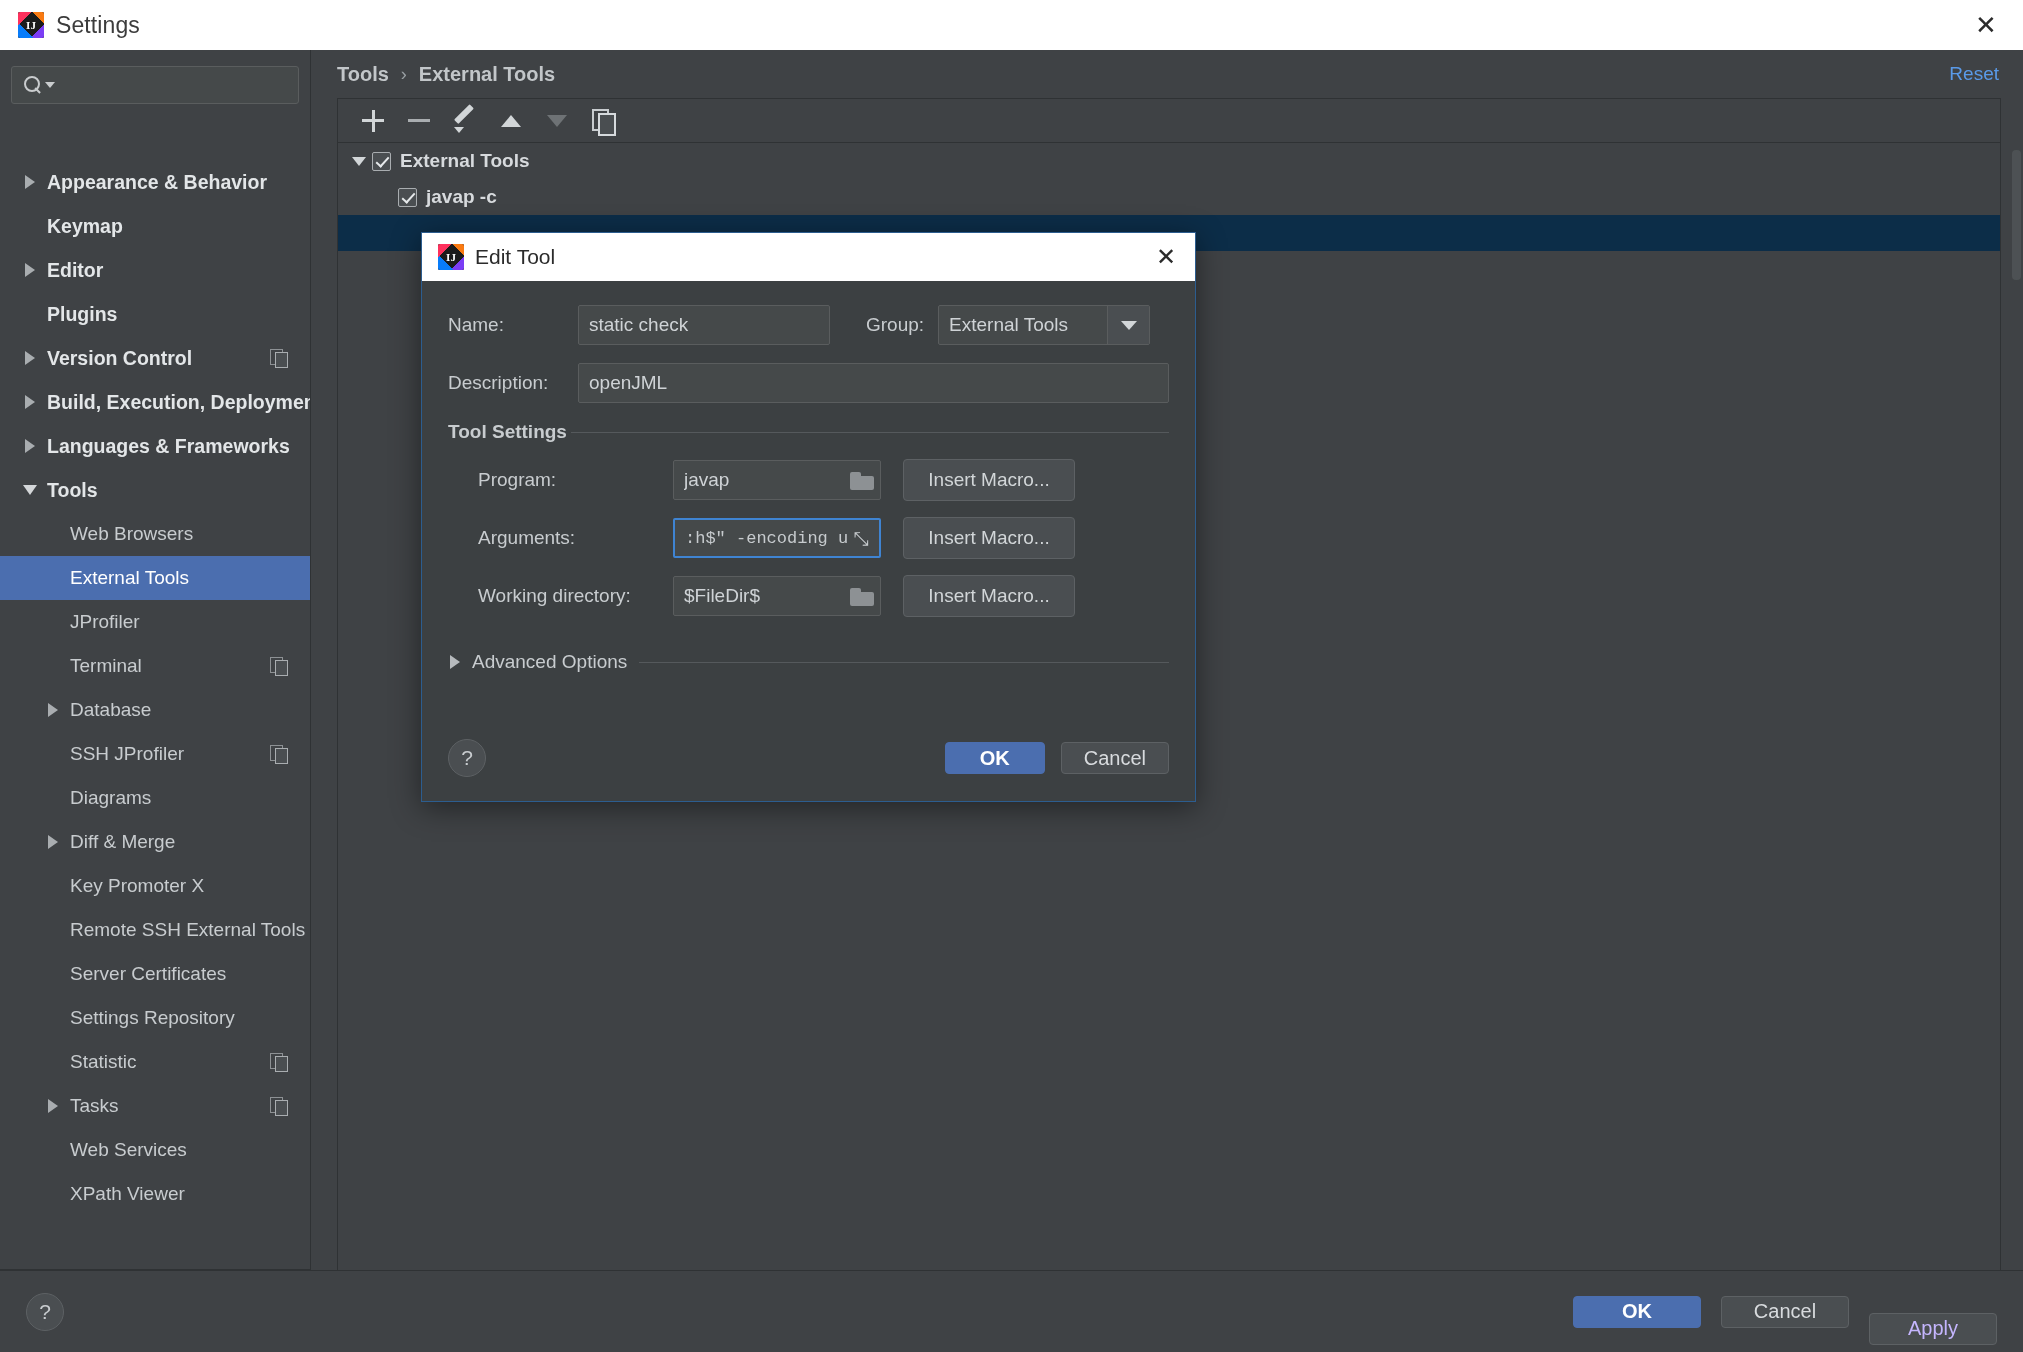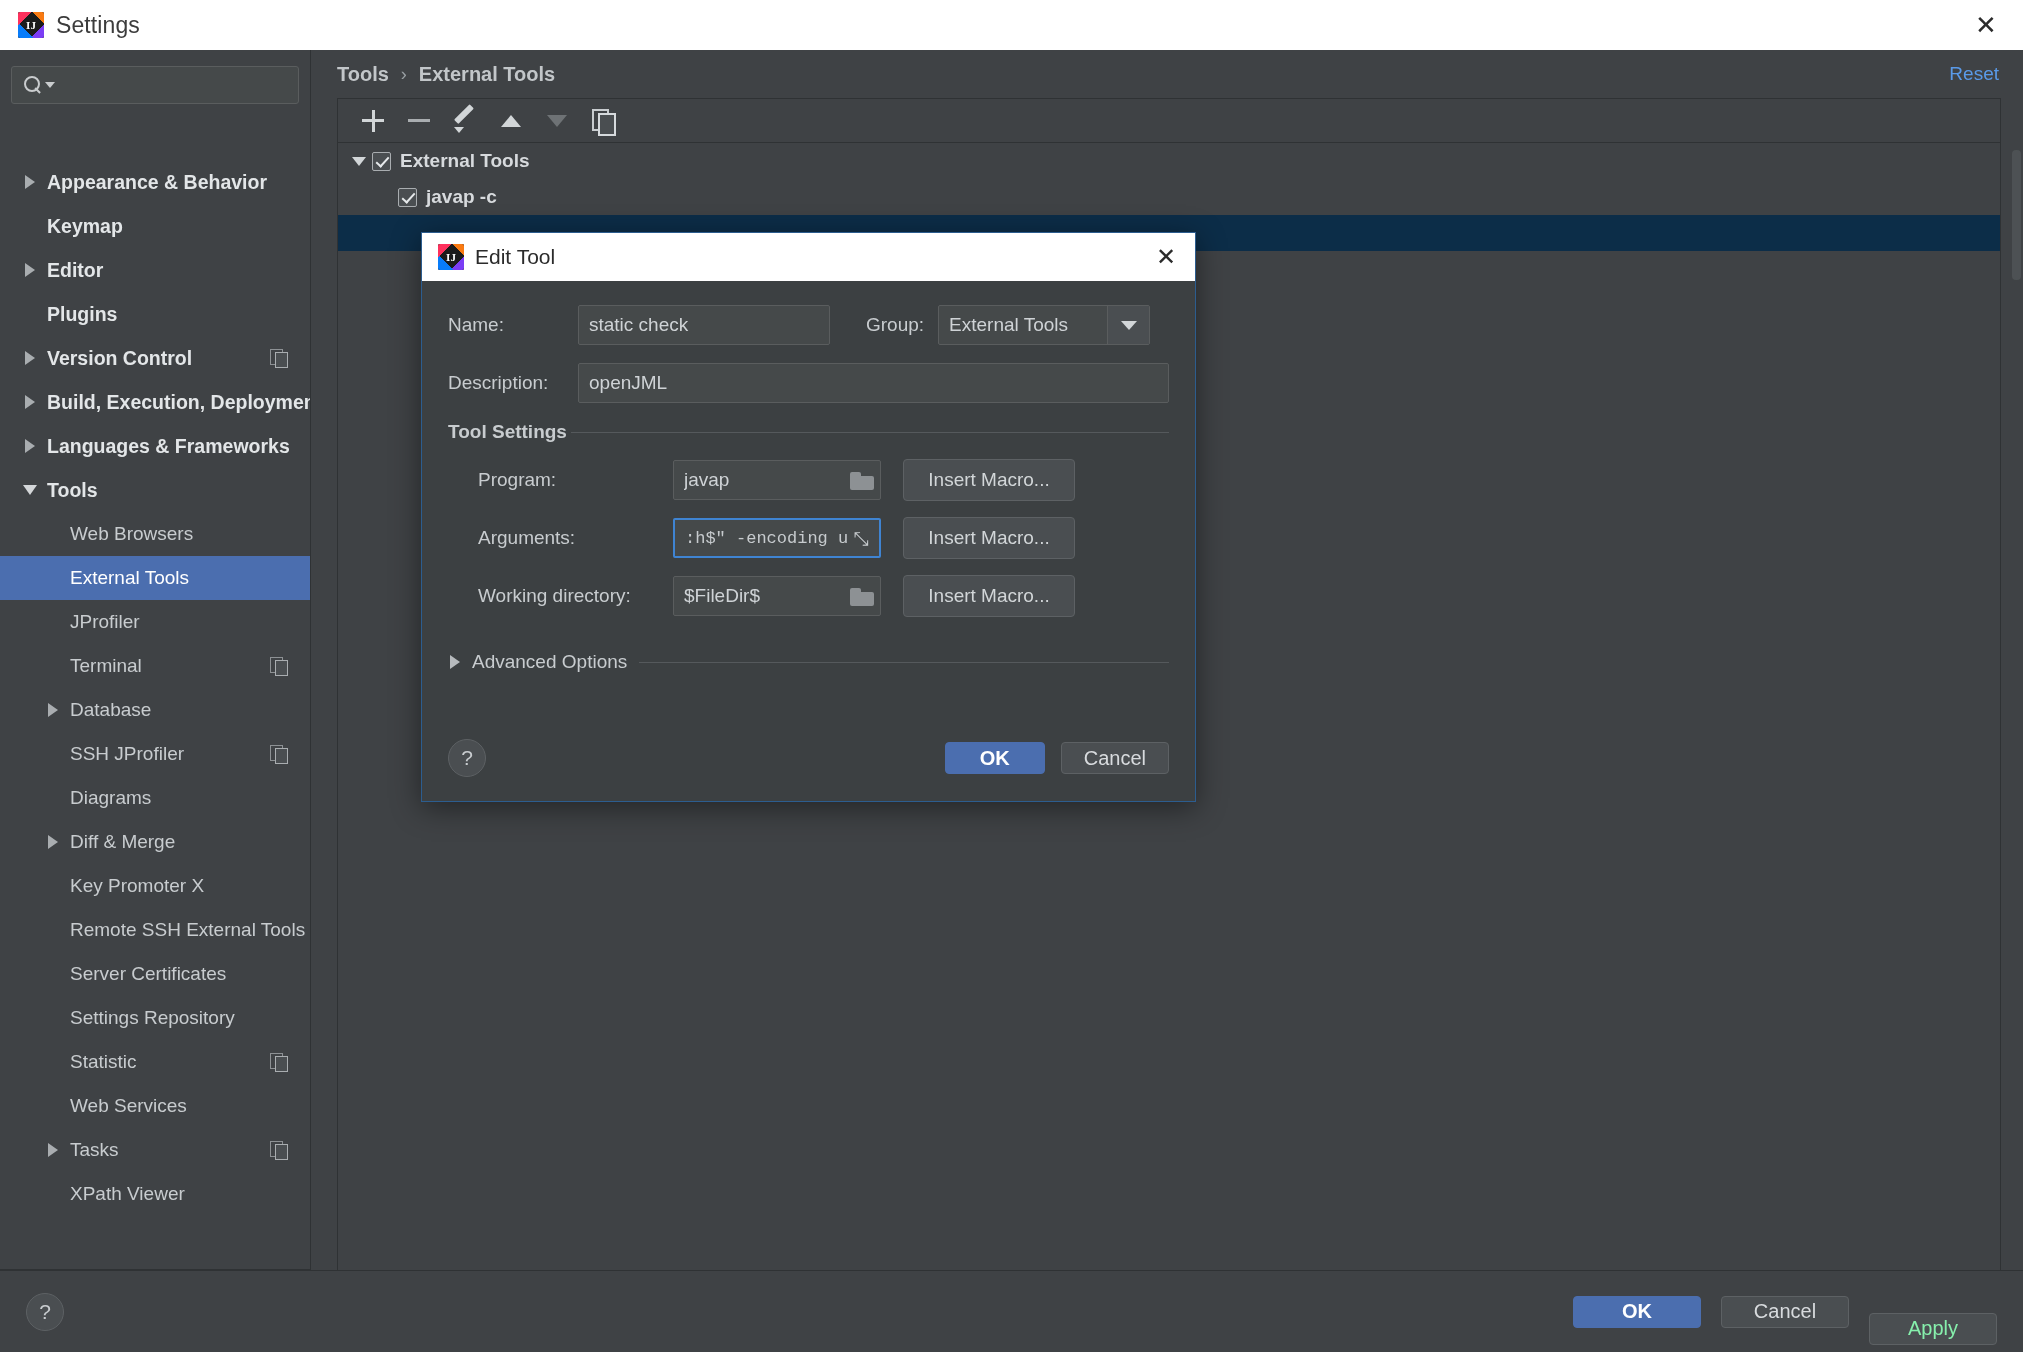--- a/index.html
+++ b/index.html
@@ -277,21 +277,21 @@
   .btn {
     min-width: 128px; height: 32px; padding: 0 22px;
     border-radius: 4px; font-size: 20px;
     display: flex; align-items: center; justify-content: center;
     cursor: pointer; border: 1px solid #5d6164;
     background: #4a4e51; color: #d8dbde;
   }
   .btn.primary {
     background: #4b6eaf; border-color: #4b6eaf; color: #ffffff; font-weight: bold;
   }
-  .btn.disabled { color: #86efac; margin-top: 34px; }
+  .btn.disabled { color: #c4b5fd; margin-top: 34px; }
 
   
   .modal {
     position: absolute; left: 421px; top: 232px;
     width: 775px; height: 570px;
     border: 1px solid #2c5d8f;
     background: #3c4042;
     box-shadow: 0 6px 28px rgba(0,0,0,.45);
     display: flex; flex-direction: column;
     z-index: 50;
@@ -501,27 +501,27 @@
           <div class="tree-row level1 noarrow">
             <span class="tree-label">Server Certificates</span>
           </div>
           <div class="tree-row level1 noarrow">
             <span class="tree-label">Settings Repository</span>
           </div>
           <div class="tree-row level1 noarrow">
             <span class="tree-label">Statistic</span>
             <span class="copy-badge"></span>
           </div>
-          <div class="tree-row level1 noarrow">
-            <span class="tree-label">Web Services</span>
-          </div>
           <div class="tree-row level1">
             <span class="arrow right"></span>
             <span class="tree-label">Tasks</span>
             <span class="copy-badge"></span>
+          </div>
+          <div class="tree-row level1 noarrow">
+            <span class="tree-label">Web Services</span>
           </div>
           <div class="tree-row level1 noarrow">
             <span class="tree-label">XPath Viewer</span>
           </div>
           <div class="tree-row level0">
             <span class="arrow right"></span>
             <span class="tree-label">Other Settings</span>
           </div>
         </div>
       <div class="sidebar-divider"></div>

